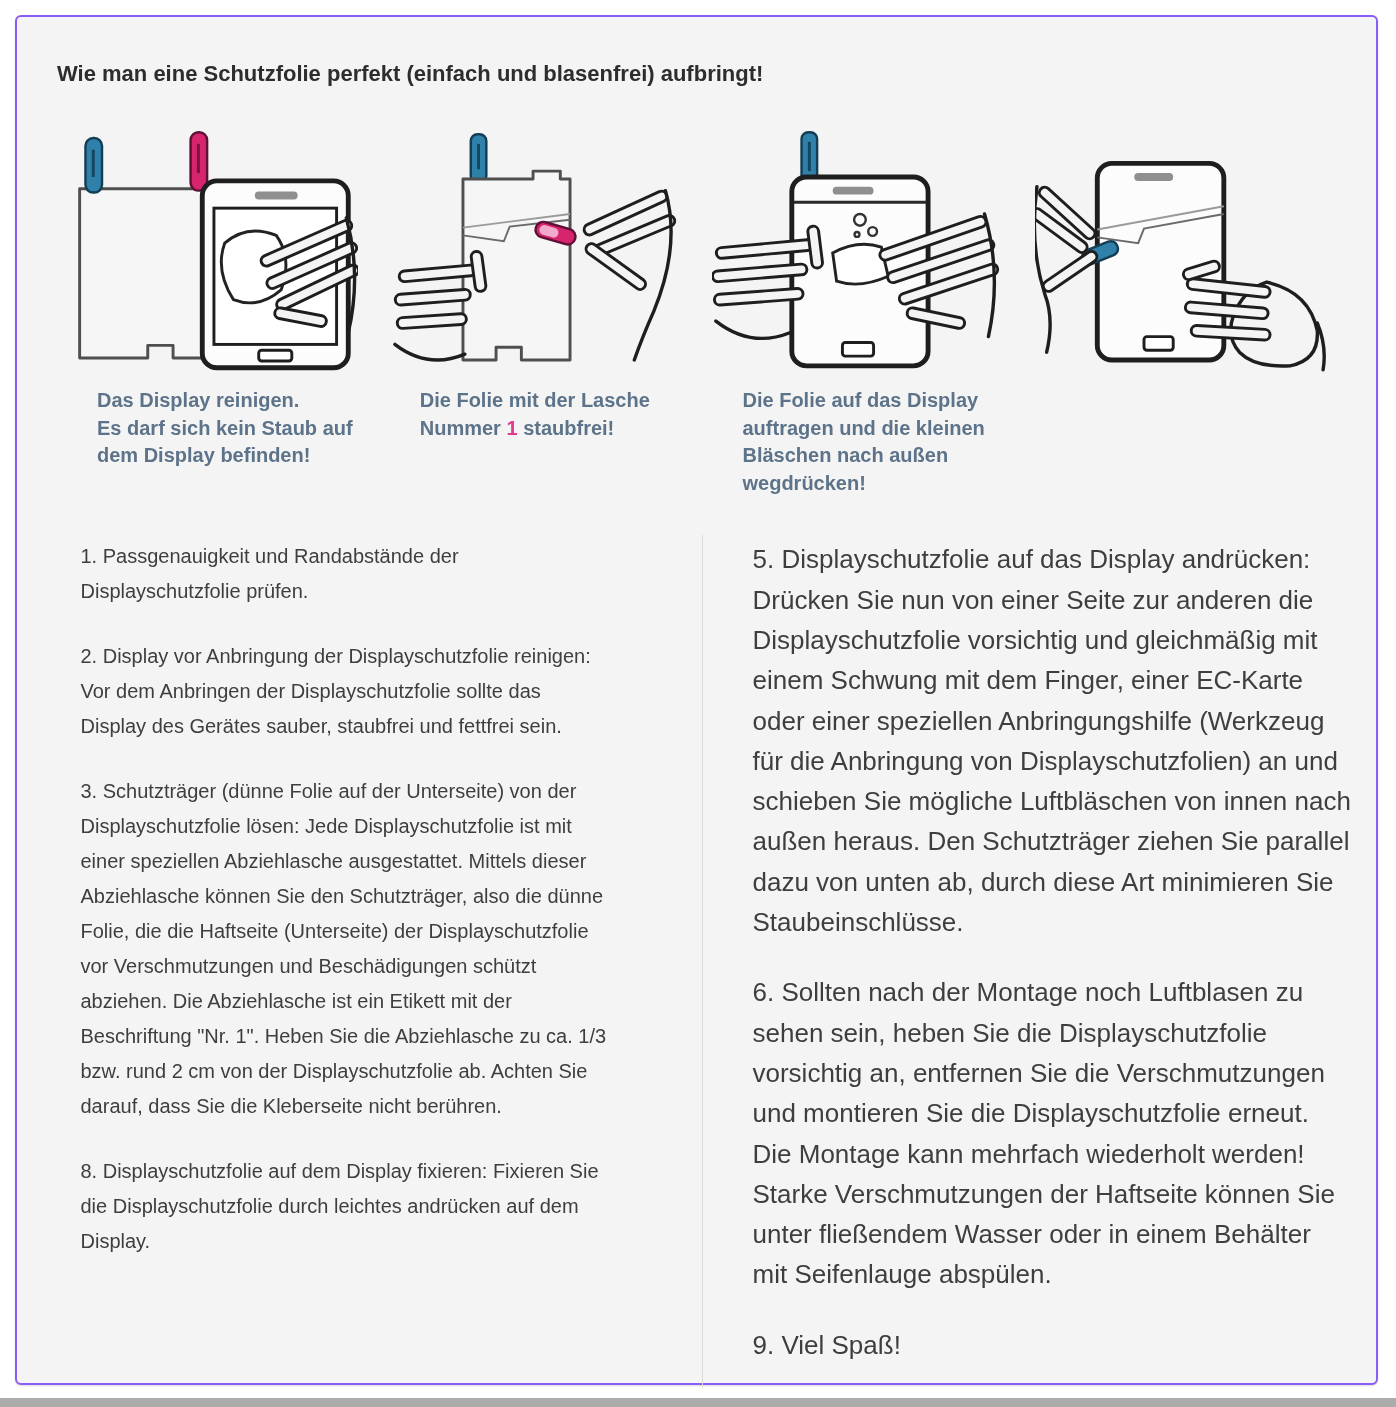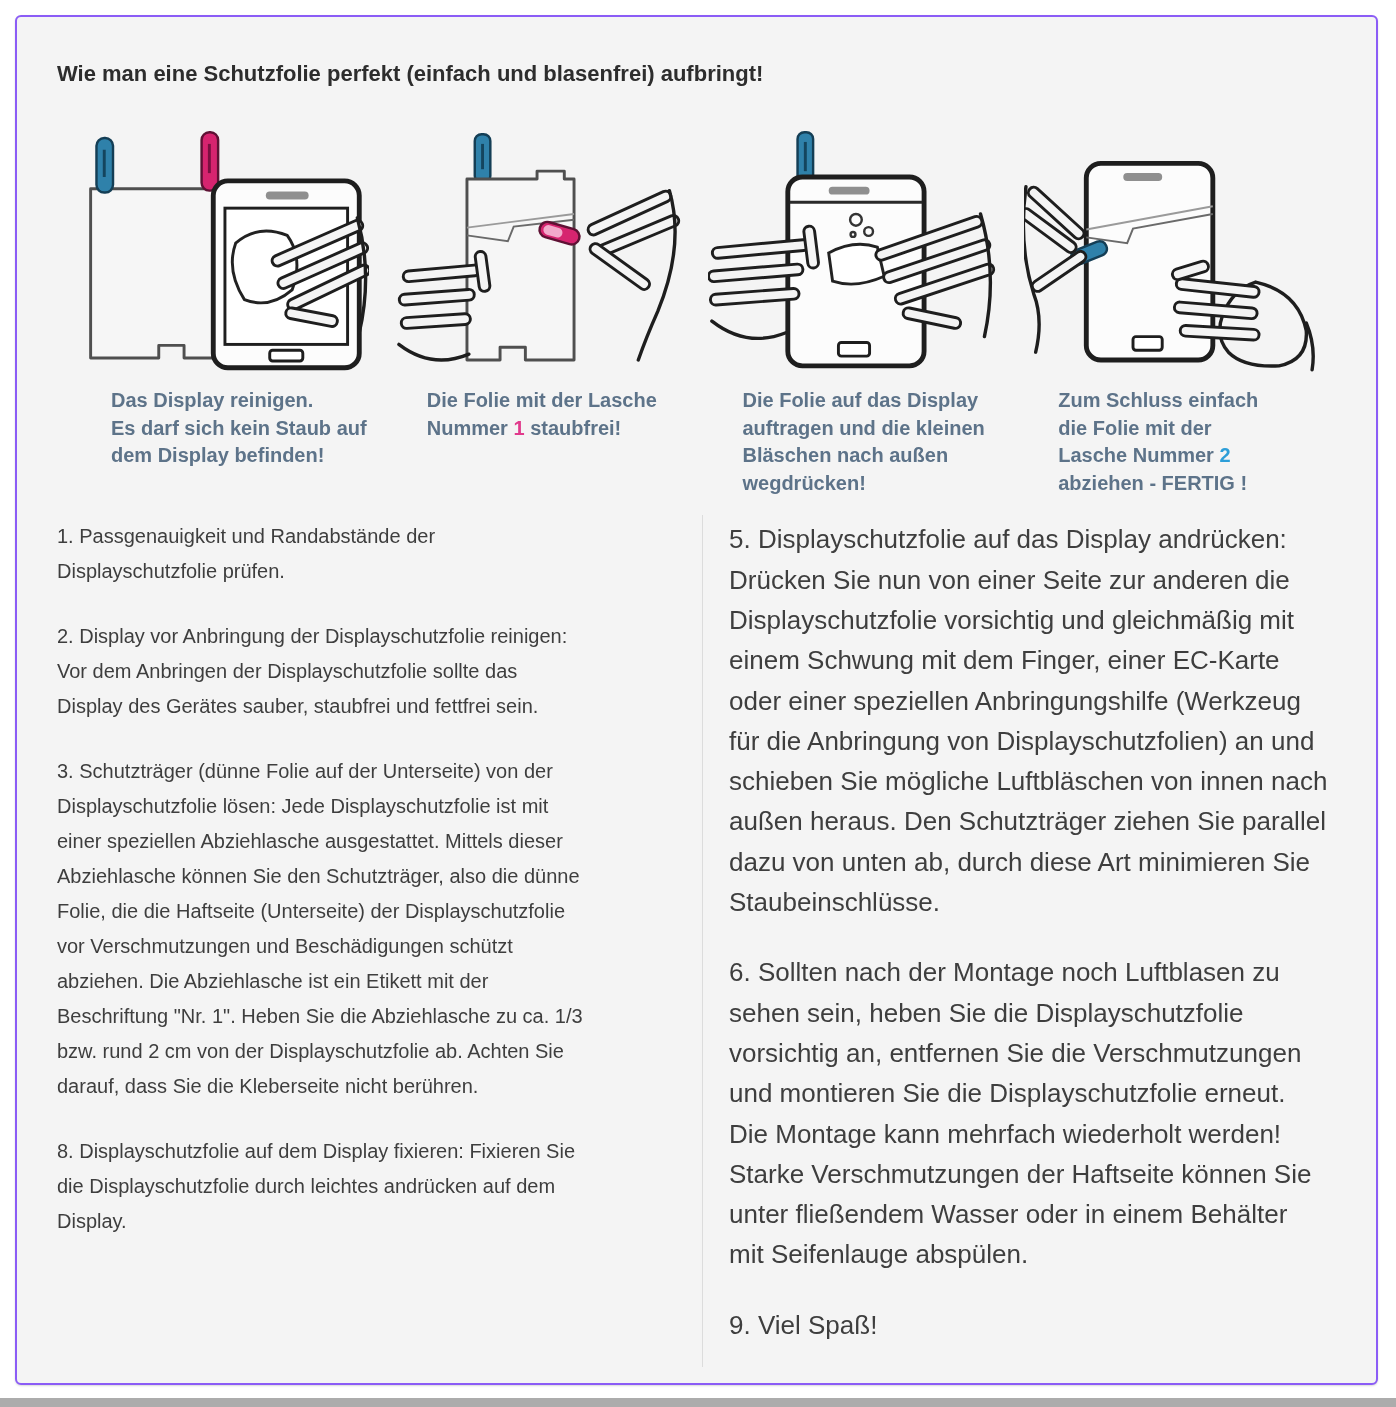--- a/index.html
+++ b/index.html
@@ -9,31 +9,31 @@
   }
   .card{
     position:absolute;left:15px;top:15px;width:1359px;height:1366px;
     background:#f4f4f4;border:2px solid #8b5cf6;border-radius:6px;
     box-shadow:0 1px 2px rgba(0,0,0,0.15);
   }
   .title{
     margin:44px 0 0 40px;font-size:22px;font-weight:bold;color:#2d2d2d;
   }
   
-  .figures{display:flex;margin-top:40px;padding:0 48px;}
+  .figures{display:flex;margin-top:40px;padding:0 34px;}
   .figure{width:25%;box-sizing:border-box;padding:0 6px;}
   .figure svg{display:block;width:292px;height:246px;margin:0 auto;}
   .caption{
     margin:14px 0 0 40px;font-size:20px;font-weight:bold;color:#5d7389;
     line-height:1.38;white-space:pre-line;
   }
   .num-pink{color:#e13a8c;}
   .num-blue{color:#2d9ed8;}
   
-  .columns{display:flex;margin-top:22px;position:relative;padding:0 0 0 40px;}
+  .columns{display:flex;margin-top:42px;position:relative;padding:0 0 0 40px;justify-content:center;}
   .col-left{width:530px;margin-right:115px;}
   .col-right{width:600px;margin-left:27px;}
   .divider{position:absolute;left:685px;top:-4px;bottom:8px;width:1px;background:#dcdcdc;}
   .col-left p{margin:0 0 30px 0;font-size:20px;line-height:1.75;color:#3e3e3e;}
   .col-right p{margin:0 0 30px 0;font-size:26px;line-height:1.55;color:#3e3e3e;}
   .bottom-bar{position:absolute;left:0;right:0;bottom:0;height:9px;background:#acacac;}
   
   .film{fill:#f6f6f6;stroke:#4f4f4f;stroke-width:3;stroke-linejoin:round;}
   .phone{fill:#fcfcfc;stroke:#1e1e1e;stroke-width:5;}
   .screen{fill:#ffffff;stroke:#1e1e1e;stroke-width:3;}
@@ -201,24 +201,20 @@
             <line class="fl" x1="236" y1="168" x2="162" y2="160"></line>
           <line class="fd" x1="234" y1="190" x2="160" y2="184"></line>
             <line class="fl" x1="234" y1="190" x2="160" y2="184"></line>
           <line class="fd" x1="236" y1="212" x2="166" y2="208"></line>
             <line class="fl" x1="236" y1="212" x2="166" y2="208"></line>
           <line class="fd" x1="158" y1="150" x2="184" y2="142"></line>
             <line class="fl" x1="158" y1="150" x2="184" y2="142"></line>
           <path class="stroke3" d="M290 200 Q 300 224 296 248"></path>
         </g>
       </svg>
-      <div class="caption"><span>Zum Schluss einfach
-die Folie mit der
-Lasche Nummer </span><span class="num-blue">2</span><span>
-abziehen - FERTIG !</span></div>
     </div>
 
   </div>
 
   <div class="columns">
     <div class="col-left">
       <p>1. Passgenauigkeit und Randabstände der Displayschutzfolie prüfen.</p>
       <p>2. Display vor Anbringung der Displayschutzfolie reinigen: Vor dem Anbringen der Displayschutzfolie sollte das Display des Gerätes sauber, staubfrei und fettfrei sein.</p>
       <p>3. Schutzträger (dünne Folie auf der Unterseite) von der Displayschutzfolie lösen: Jede Displayschutzfolie ist mit einer speziellen Abziehlasche ausgestattet. Mittels dieser Abziehlasche können Sie den Schutzträger, also die dünne Folie, die die Haftseite (Unterseite) der Displayschutzfolie vor Verschmutzungen und Beschädigungen schützt abziehen. Die Abziehlasche ist ein Etikett mit der Beschriftung "Nr. 1". Heben Sie die Abziehlasche zu ca. 1/3 bzw. rund 2 cm von der Displayschutzfolie ab. Achten Sie darauf, dass Sie die Kleberseite nicht berühren.</p>
       <p>8. Displayschutzfolie auf dem Display fixieren: Fixieren Sie die Displayschutzfolie durch leichtes andrücken auf dem Display.</p>

